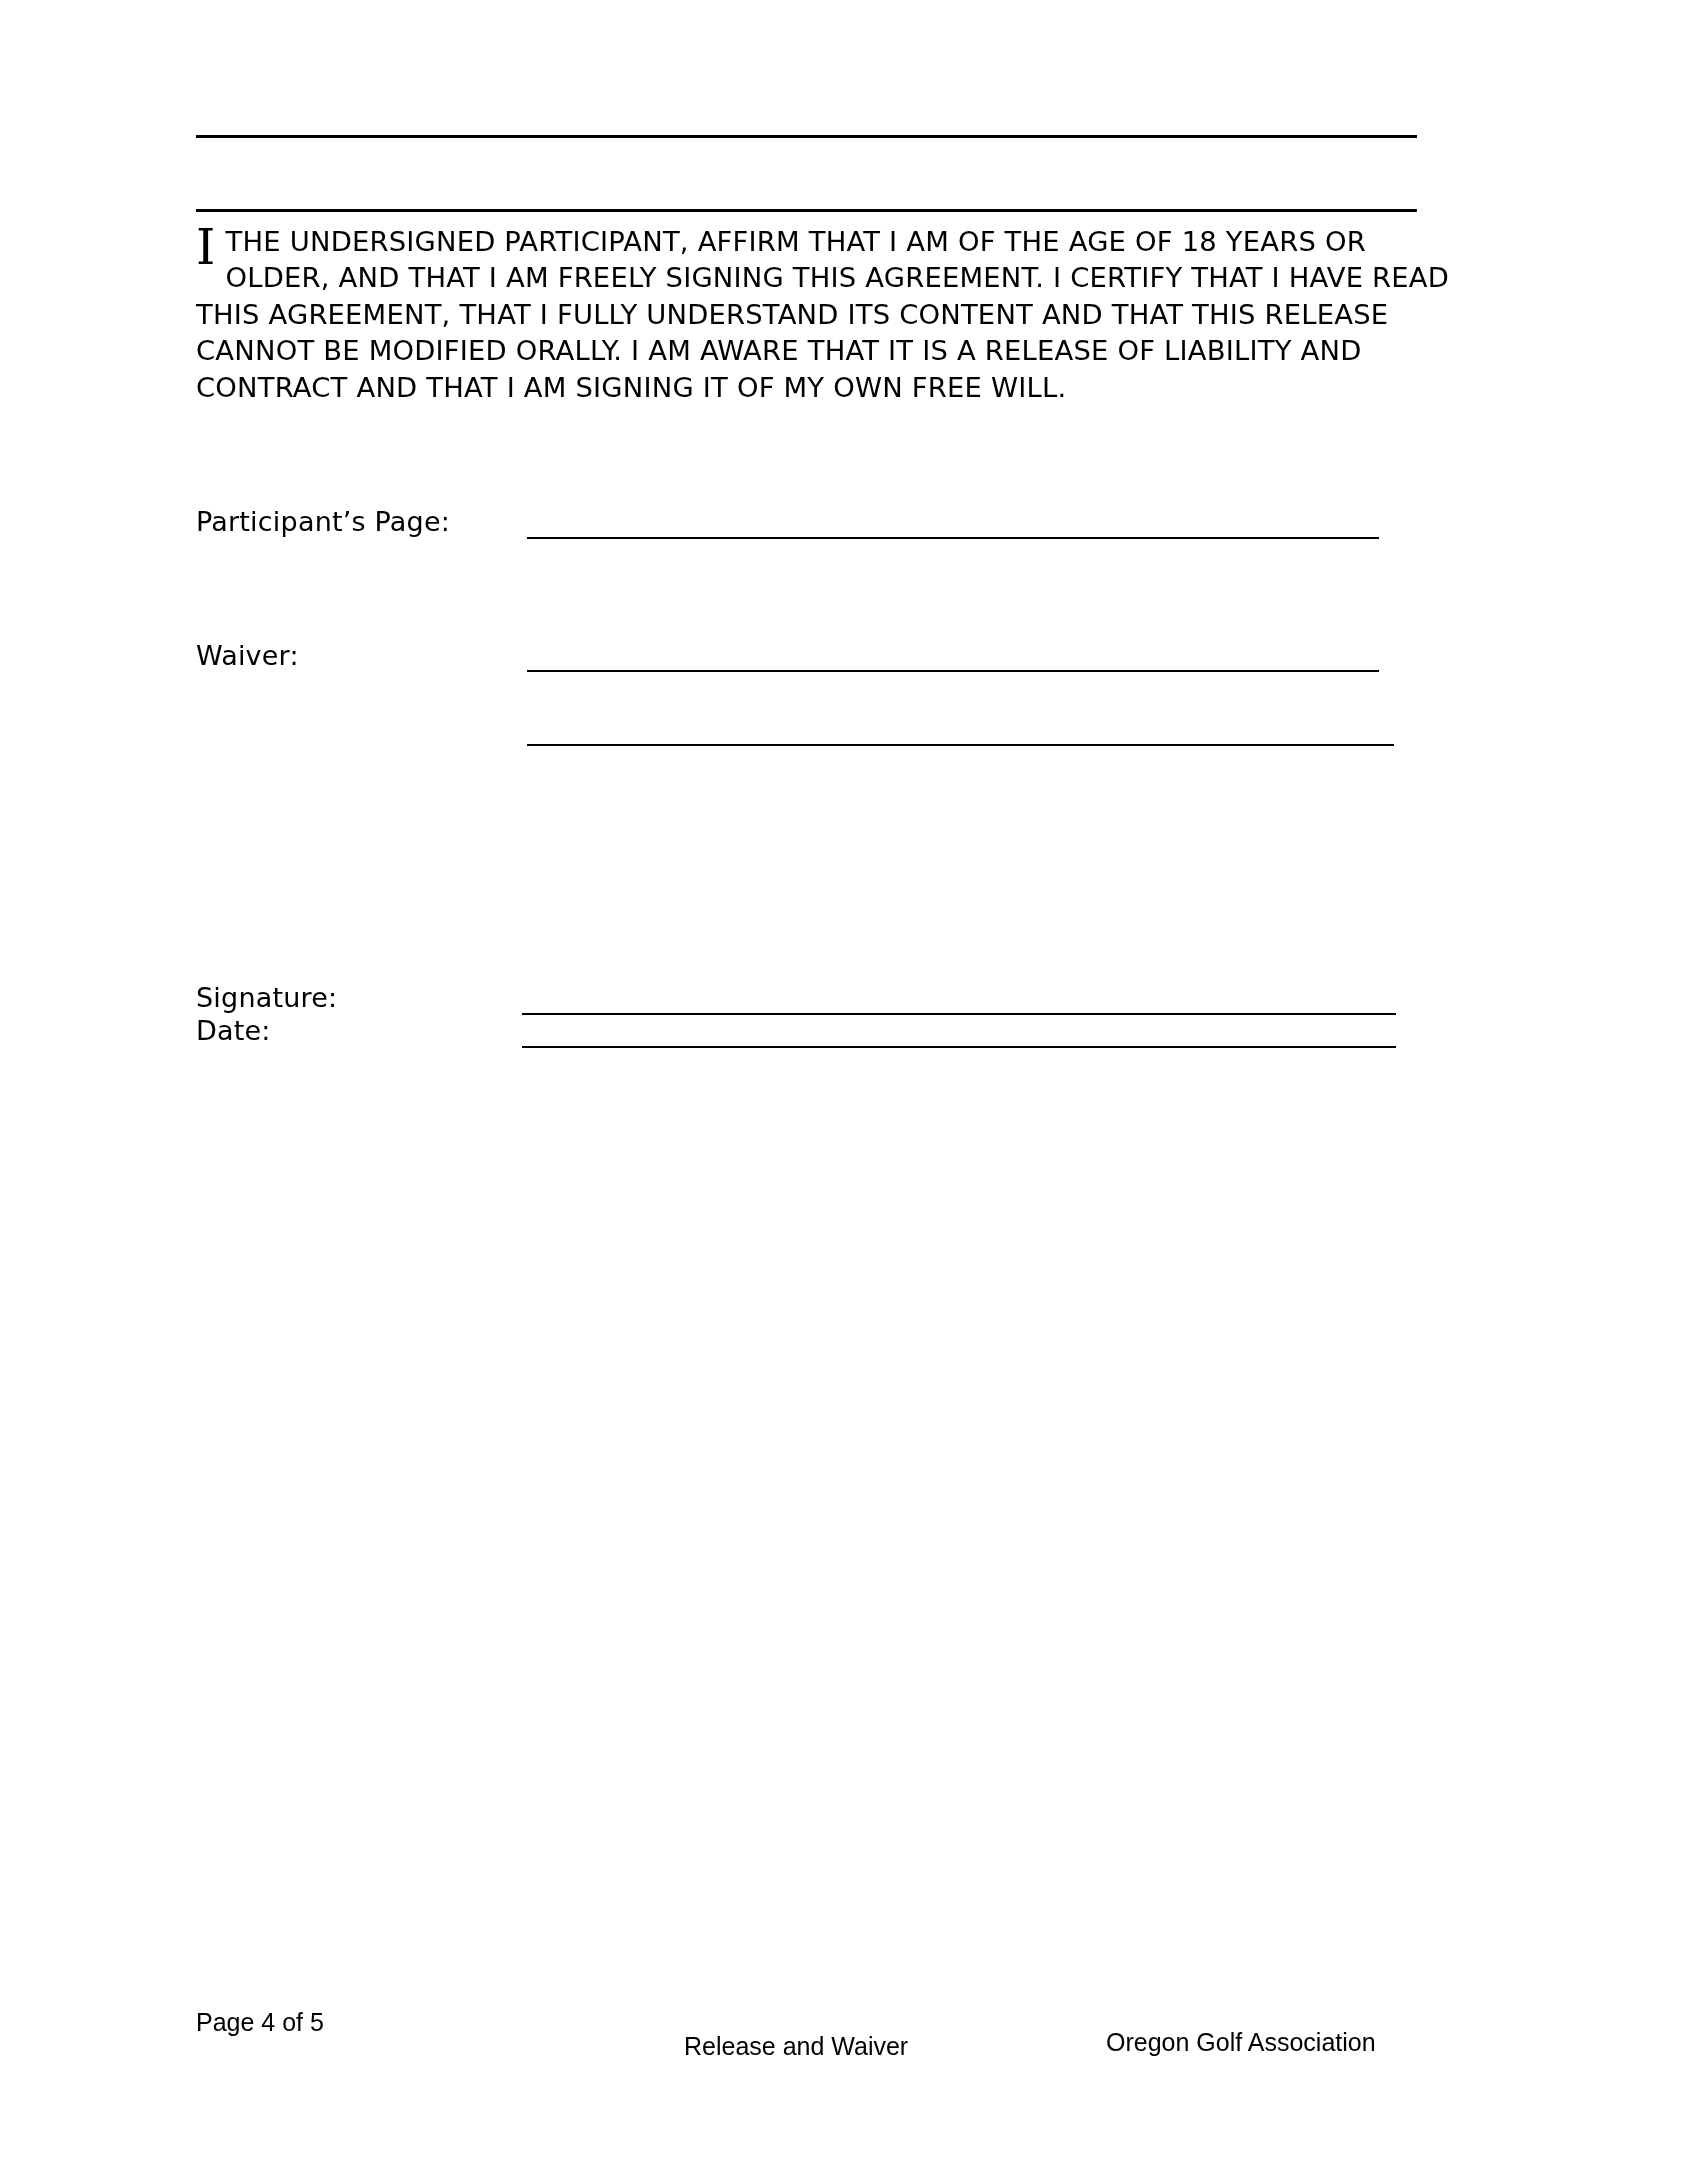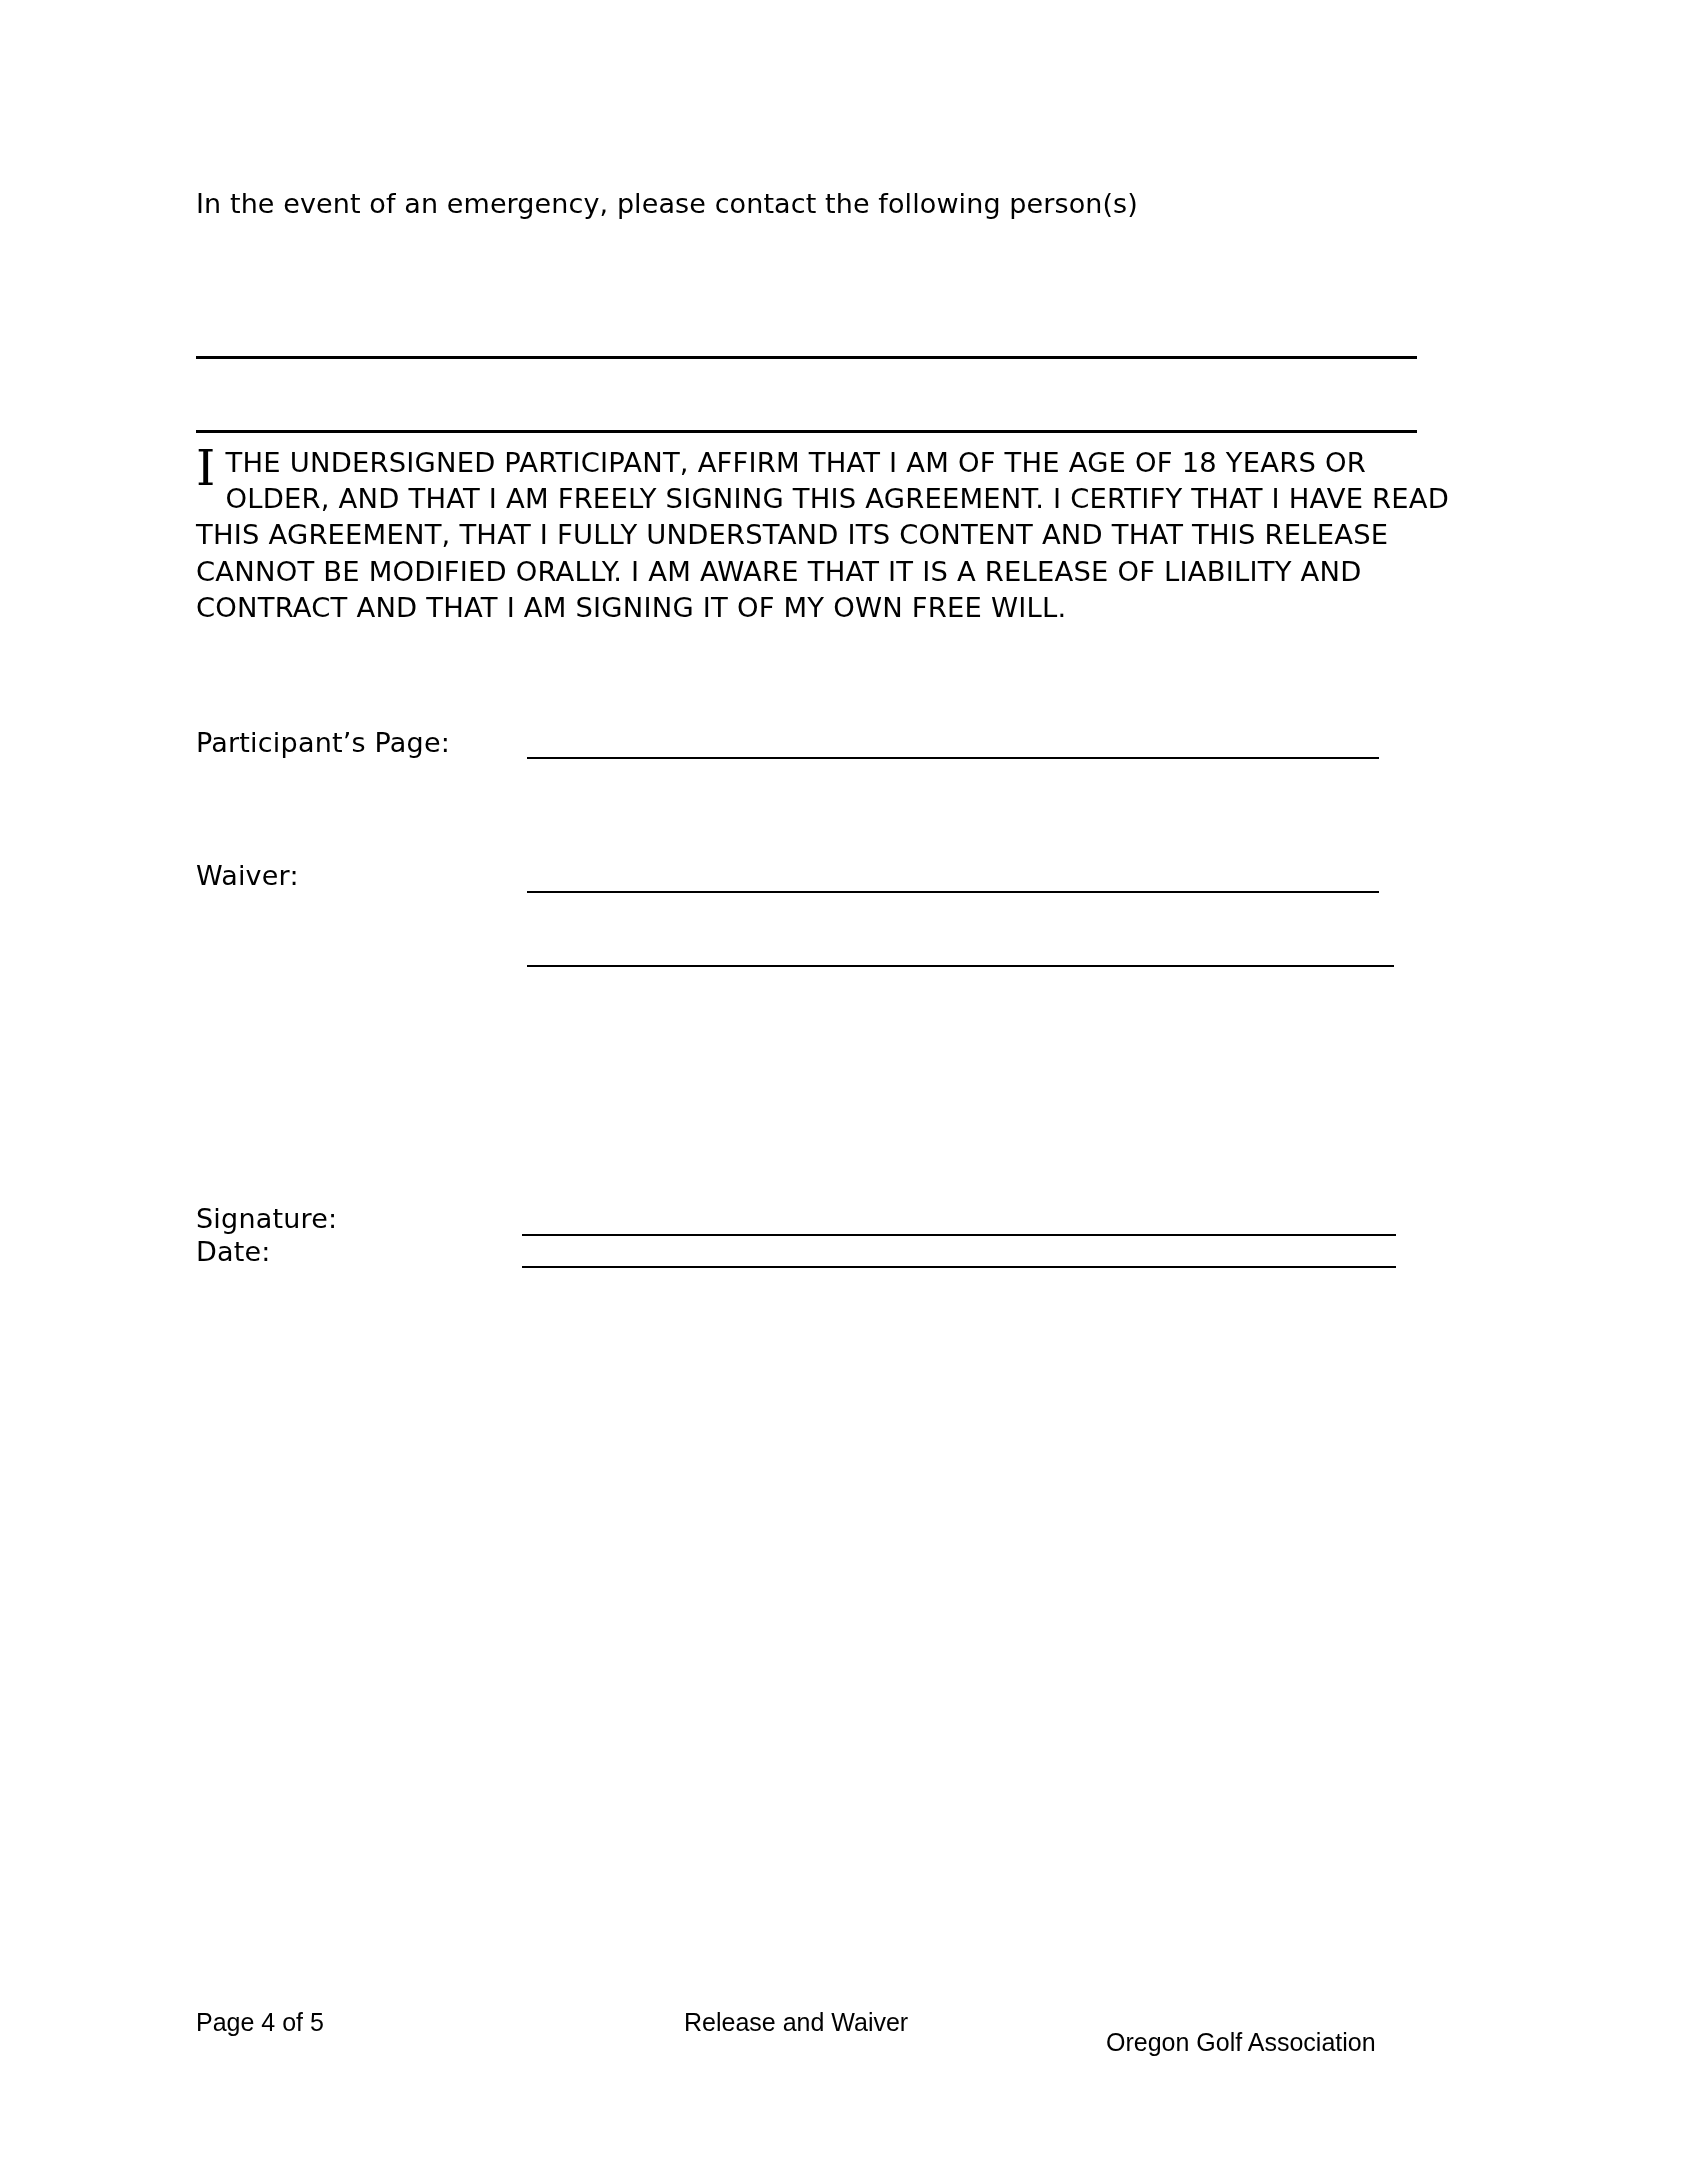--- a/index.html
+++ b/index.html
@@ -119,31 +119,30 @@
     position: absolute;
     left: 196px;
     top: 2008px;
     width: 1282px;
     font-family: "Liberation Sans", sans-serif;
     font-size: 25px;
     display: flex;
     align-items: flex-start;
   }
   .footer .f-page { width: 488px; }
-  .footer .f-title { width: 422px; }
+  .footer .f-title { width: 422px; margin-top: 24px; }
   .footer .f-org { flex: 1; margin-top: 20px; }
 </style>
 </head>
 <body>
 
 <div class="page">
 
   <div class="content">
 
-    <div class="intro">In the event of an emergency, please contact the following person(s)</div>
 
 
     <div class="rule-block">
       <div class="rule"></div>
       <div class="rule second"></div>
     </div>
 
     <div class="affirm">
       <span class="dropcap">I</span><span> THE UNDERSIGNED PARTICIPANT, AFFIRM THAT I AM OF THE AGE OF 18 YEARS OR OLDER, AND THAT I AM FREELY SIGNING THIS AGREEMENT.  I CERTIFY THAT I HAVE READ THIS AGREEMENT, THAT I FULLY UNDERSTAND ITS CONTENT AND THAT THIS RELEASE CANNOT BE MODIFIED ORALLY.  I AM AWARE THAT IT IS A RELEASE OF LIABILITY AND CONTRACT AND THAT I AM SIGNING IT OF MY OWN FREE WILL.</span>
     </div>

